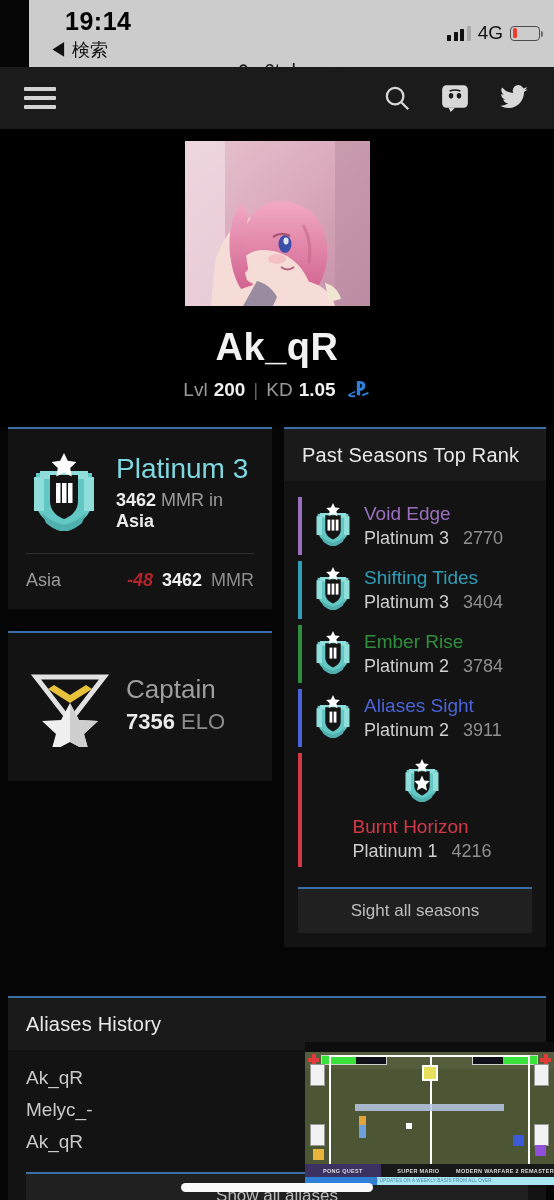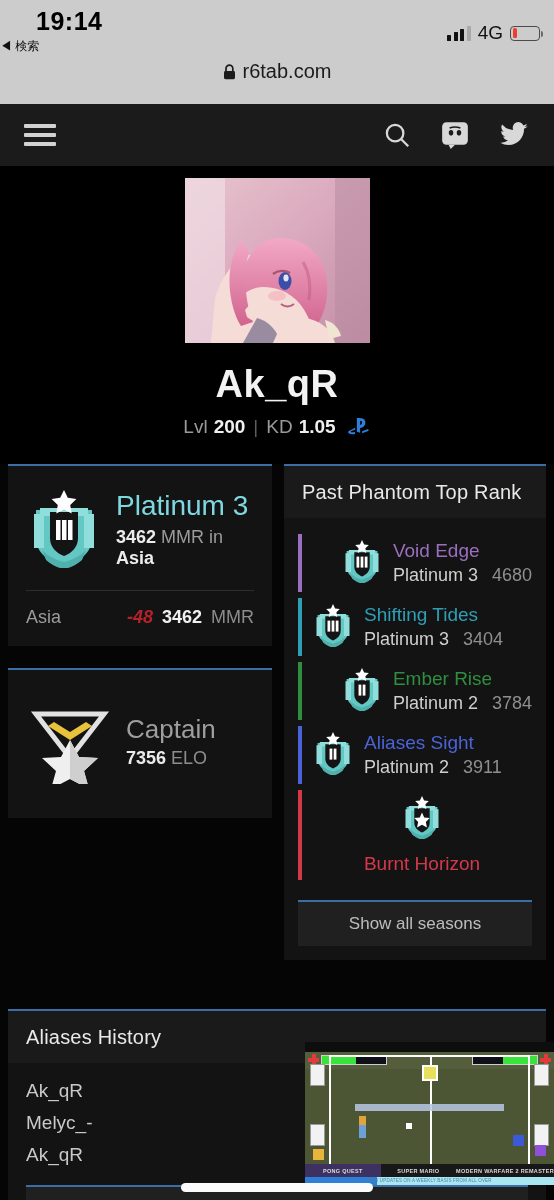--- a/index.html
+++ b/index.html
@@ -4,30 +4,30 @@
 <style>
   * { margin:0; padding:0; box-sizing:border-box; }
   html,body { width:554px; height:1200px; overflow:hidden; background:#000; }
   body {
     font-family:"Liberation Sans", sans-serif;
     -webkit-font-smoothing:antialiased;
   }
   .phone { position:relative; width:554px; height:1200px; background:#050505; }
 
   
-  .chrome { background:#cccccc; height:104px; position:relative; }
+  .chrome { background:#cccccc; height:67px; position:relative;margin-left:29px; }
   .status-row { position:relative; height:50px; }
   .status-time {
     position:absolute; left:36px; top:7px;
     font-size:25px; font-weight:bold; color:#000;
     letter-spacing:.5px;
   }
   .status-back {
-    position:absolute; left:0; top:38px;
-    font-size:12px; color:#111; white-space:nowrap;
+    position:absolute; left:20px; top:38px;
+    font-size:18px; color:#111; white-space:nowrap;
   }
   .status-right {
     position:absolute; right:14px; top:22px;
     display:flex; align-items:center; gap:7px;
   }
   .sig { display:flex; align-items:flex-end; gap:2.5px; height:15px; }
   .sig i { display:block; width:4px; background:#111; border-radius:.5px; }
   .sig i:nth-child(1){ height:6px; }
   .sig i:nth-child(2){ height:9px; }
   .sig i:nth-child(3){ height:12px; }
@@ -102,21 +102,21 @@
   }
   .region-name { color:#9b9b9b; }
   .region-vals { margin-left:auto; display:flex; align-items:baseline; gap:9px; }
   .delta-neg { color:#b4232a; font-style:italic; font-weight:bold; }
   .region-mmr-val { color:#f0f0f0; font-weight:bold; }
   .region-mmr-unit { color:#8d8d8d; }
 
   
   .tab-main { display:flex; align-items:center; gap:12px; padding:10px 0 14px; }
   .tab-title { font-size:26px; color:#9e9e9e; line-height:1.1; }
-  .tab-elo { margin-top:5px; font-size:18px; color:#8d8d8d; }
+  .tab-elo { margin-top:5px; font-size:22px; color:#8d8d8d; }
   .tab-elo b { color:#eaeaea; font-weight:bold; }
 
   
   .season-list { padding:6px 0 2px; }
   .season-row {
     display:flex; align-items:center; gap:10px;
     padding:5px 0; border-left:4px solid #888; padding-left:10px;
     margin-bottom:6px;
   }
   .season-texts { line-height:1.15; }
@@ -383,39 +383,39 @@
               </div>
             </div>
           </div>
         </div>
       </div>
 
     </div>
 
     <div class="col-right">
       <div class="card">
-        <div class="card-head">Past Phantom Top Rank</div>
+        <div class="card-head">Past Seasons Top Rank</div>
         <div class="card-body" style="padding:10px 14px 14px">
           <div class="season-list" id="season-list">
-              <div class="season-row" style="border-left-color: rgb(155, 111, 191); justify-content: flex-end;">
+              <div class="season-row" style="border-left-color: rgb(155, 111, 191);">
                 <span><svg width="42" height="44" viewBox="0 0 76 80">
     <path d="M10 22h56v28c0 14-12 24-28 28C22 74 10 64 10 50z" fill="#63c8c4"></path>
     <path d="M14 20h48v8H14zM8 26h10v34H8zM58 26h10v34H58z" fill="#8fdedb"></path>
     <path d="M16 62c6 6 14 10 22 12 8-2 16-6 22-12l-4 10c-6 5-12 8-18 9-6-1-12-4-18-9z" fill="#4fb0ad"></path>
     <path d="M24 24h28v26c0 9-6 15-14 18-8-3-14-9-14-18z" fill="#141414"></path>
     <rect x="28" y="32" width="5" height="20" fill="#fff"></rect>
                     <rect x="35.5" y="32" width="5" height="20" fill="#fff"></rect>
                     <rect x="43" y="32" width="5" height="20" fill="#fff"></rect>
     <path d="M38 2l3.8 7.8 8.6 1.2-6.2 6 1.5 8.5L38 21.5 30.3 25.5l1.5-8.5-6.2-6 8.6-1.2z" fill="#fff"></path>
   </svg></span>
      <span class="season-texts">
        <span class="season-name" style="color:#9b6fbf">Void Edge</span>
        <span class="season-sub">
          <span>Platinum 3</span>
-         <span class="mmr">4680</span>
+         <span class="mmr">2770</span>
        </span>
      </span>
               </div>
               <div class="season-row" style="border-left-color: rgb(47, 159, 184);">
                 <span><svg width="42" height="44" viewBox="0 0 76 80">
     <path d="M10 22h56v28c0 14-12 24-28 28C22 74 10 64 10 50z" fill="#63c8c4"></path>
     <path d="M14 20h48v8H14zM8 26h10v34H8zM58 26h10v34H58z" fill="#8fdedb"></path>
     <path d="M16 62c6 6 14 10 22 12 8-2 16-6 22-12l-4 10c-6 5-12 8-18 9-6-1-12-4-18-9z" fill="#4fb0ad"></path>
     <path d="M24 24h28v26c0 9-6 15-14 18-8-3-14-9-14-18z" fill="#141414"></path>
     <rect x="28" y="32" width="5" height="20" fill="#fff"></rect>
@@ -424,21 +424,21 @@
     <path d="M38 2l3.8 7.8 8.6 1.2-6.2 6 1.5 8.5L38 21.5 30.3 25.5l1.5-8.5-6.2-6 8.6-1.2z" fill="#fff"></path>
   </svg></span>
      <span class="season-texts">
        <span class="season-name" style="color:#2f9fb8">Shifting Tides</span>
        <span class="season-sub">
          <span>Platinum 3</span>
          <span class="mmr">3404</span>
        </span>
      </span>
               </div>
-              <div class="season-row" style="border-left-color: rgb(47, 143, 63); justify-content: flex-end;">
+              <div class="season-row" style="border-left-color: rgb(47, 143, 63);">
                 <span><svg width="42" height="44" viewBox="0 0 76 80">
     <path d="M10 22h56v28c0 14-12 24-28 28C22 74 10 64 10 50z" fill="#63c8c4"></path>
     <path d="M14 20h48v8H14zM8 26h10v34H8zM58 26h10v34H58z" fill="#8fdedb"></path>
     <path d="M16 62c6 6 14 10 22 12 8-2 16-6 22-12l-4 10c-6 5-12 8-18 9-6-1-12-4-18-9z" fill="#4fb0ad"></path>
     <path d="M24 24h28v26c0 9-6 15-14 18-8-3-14-9-14-18z" fill="#141414"></path>
     <rect x="31.75" y="32" width="5" height="20" fill="#fff"></rect>
                     <rect x="39.25" y="32" width="5" height="20" fill="#fff"></rect>
     <path d="M38 2l3.8 7.8 8.6 1.2-6.2 6 1.5 8.5L38 21.5 30.3 25.5l1.5-8.5-6.2-6 8.6-1.2z" fill="#fff"></path>
   </svg></span>
      <span class="season-texts">
@@ -471,24 +471,28 @@
                 <span><svg width="42" height="44" viewBox="0 0 76 80">
     <path d="M10 22h56v28c0 14-12 24-28 28C22 74 10 64 10 50z" fill="#63c8c4"></path>
     <path d="M14 20h48v8H14zM8 26h10v34H8zM58 26h10v34H58z" fill="#8fdedb"></path>
     <path d="M16 62c6 6 14 10 22 12 8-2 16-6 22-12l-4 10c-6 5-12 8-18 9-6-1-12-4-18-9z" fill="#4fb0ad"></path>
     <path d="M24 24h28v26c0 9-6 15-14 18-8-3-14-9-14-18z" fill="#141414"></path>
     <path d="M38 8l4 9 10 1-7 7 2 10-9-5-9 5 2-10-7-7 10-1z" fill="#fff" transform="translate(0,24) scale(1)"></path>
     <path d="M38 2l3.8 7.8 8.6 1.2-6.2 6 1.5 8.5L38 21.5 30.3 25.5l1.5-8.5-6.2-6 8.6-1.2z" fill="#fff"></path>
   </svg></span>
      <span class="season-texts">
        <span class="season-name" style="color:#d4394a">Burnt Horizon</span>
+       <span class="season-sub">
+         <span>Platinum 1</span>
+         <span class="mmr">4216</span>
+       </span>
      </span>
               </div>
             </div>
-          <button class="btn-ghost">Show all seasons</button>
+          <button class="btn-ghost">Sight all seasons</button>
         </div>
       </div>
     </div>
   </div>
 
   <div class="aliases-wrap">
     <div class="card">
       <div class="card-head">Aliases History</div>
       <div class="card-body" style="padding:12px 18px 14px">
         <div id="alias-list">

